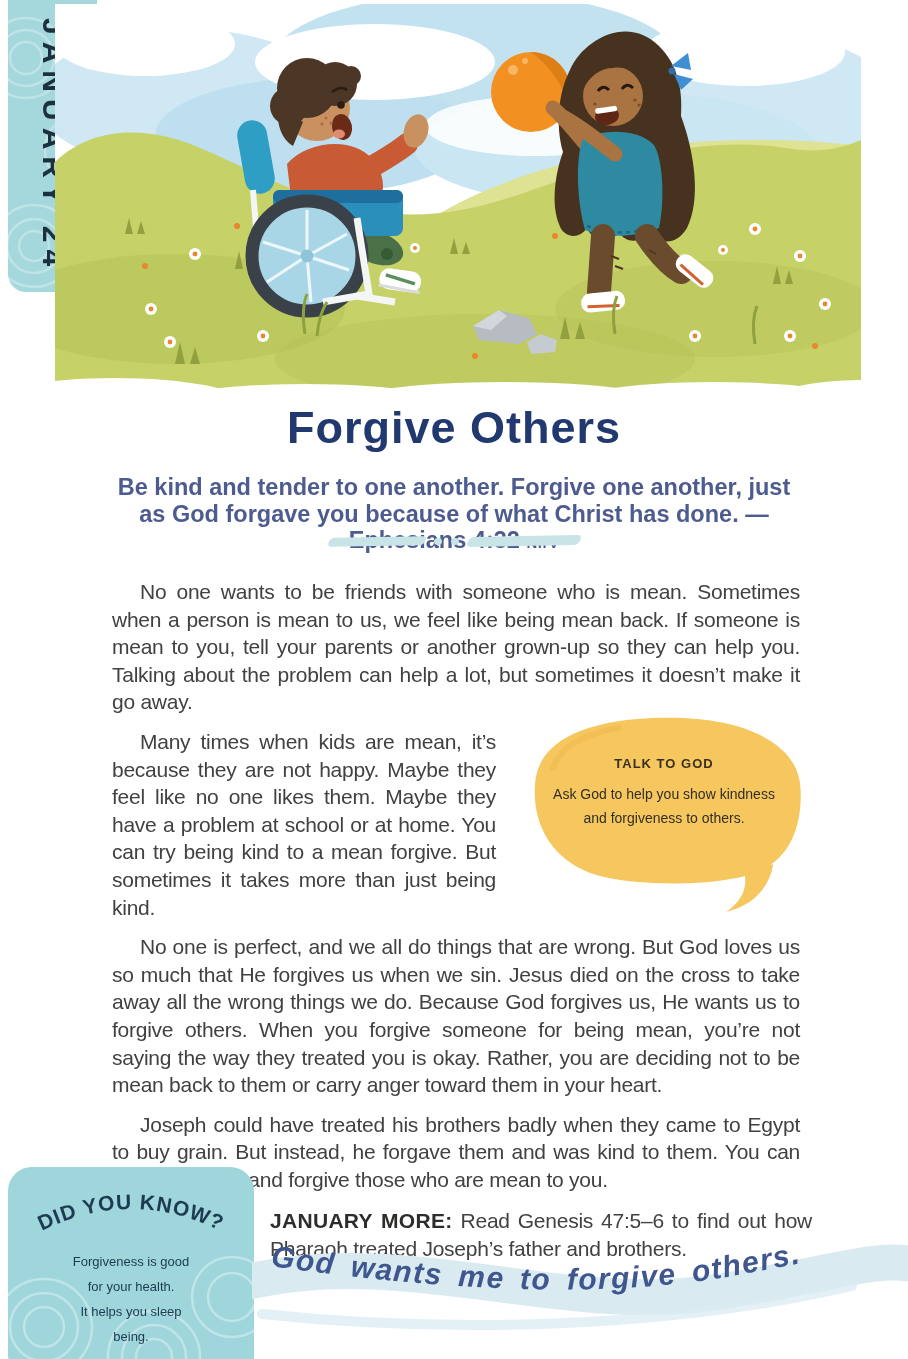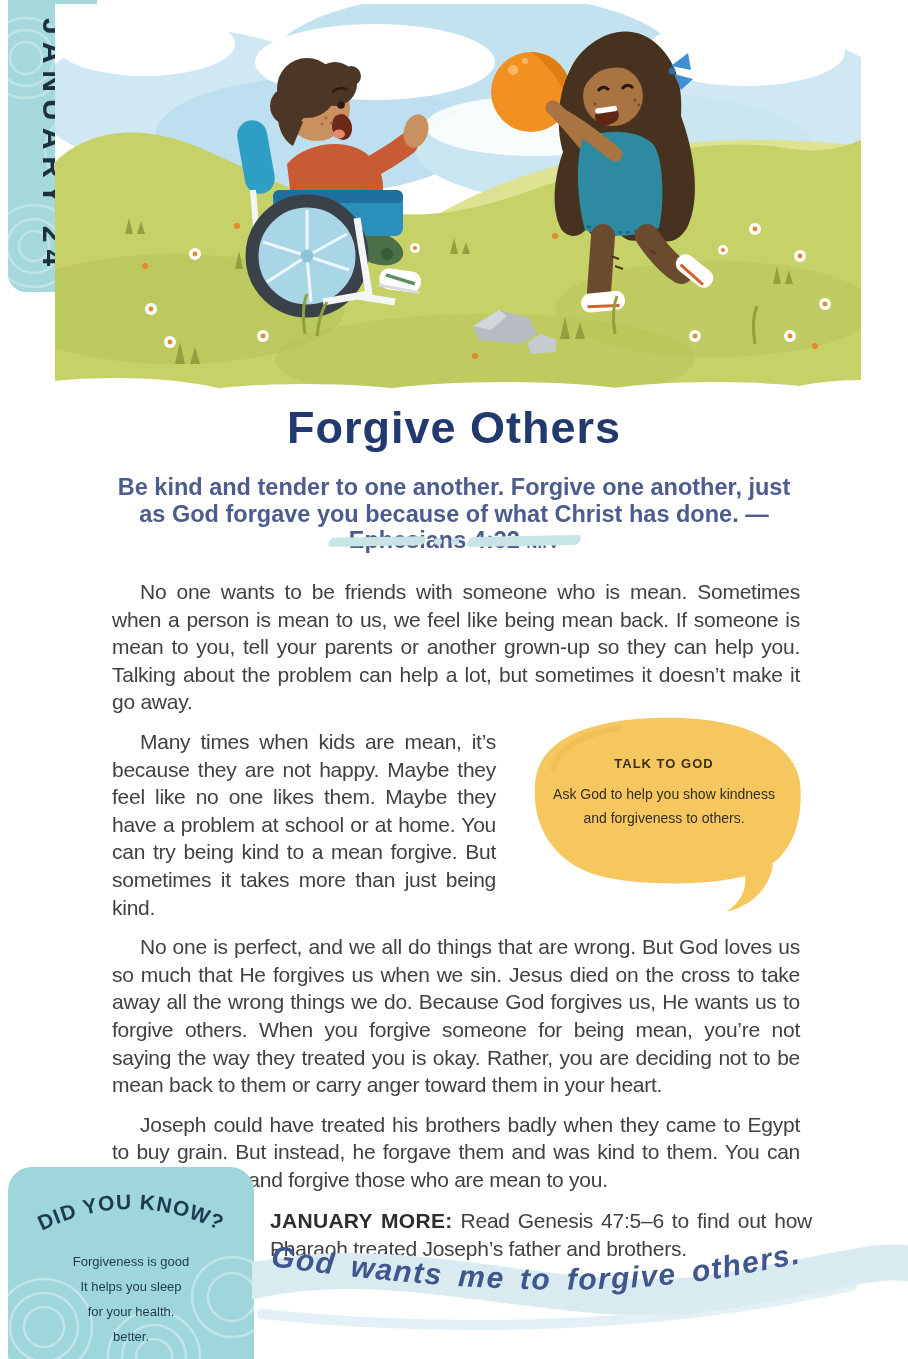--- a/index.html
+++ b/index.html
@@ -323,23 +323,23 @@
       </g>
     </svg>
     <svg class="dyk-arc" width="246" height="72" viewBox="0 0 246 72">
       <path id="dyk-arc-path" d="M22,60 Q123,4 224,60" fill="none"></path>
       <text text-anchor="middle">
         <textPath href="#dyk-arc-path" startOffset="50%">DID YOU KNOW?</textPath>
       </text>
     </svg>
     <div class="dyk-lines">
       <div>Forgiveness is good</div>
+      <div>for your health.</div>
       <div>It helps you sleep</div>
-      <div>for your health.</div>
-      <div>better.</div>
+      <div>being.</div>
     </div>
   </div>
 
   <div class="affirmation">
     <svg viewBox="0 0 656 128">
       <path d="M-5,52 C150,16 300,82 450,64 C560,50 620,26 660,34" stroke="var(--wave)" stroke-width="36" fill="none" stroke-linecap="round"></path>
       <path d="M10,84 C200,104 420,98 600,56" stroke="var(--wave)" stroke-width="10" fill="none" stroke-linecap="round" opacity="0.75"></path>
       <path id="aff-text-path" d="M18,36 C200,62 360,68 480,46 C560,31 612,22 644,16" fill="none"></path>
       <text class="aff-text">
         <textPath href="#aff-text-path">God wants me to forgive others.</textPath>

